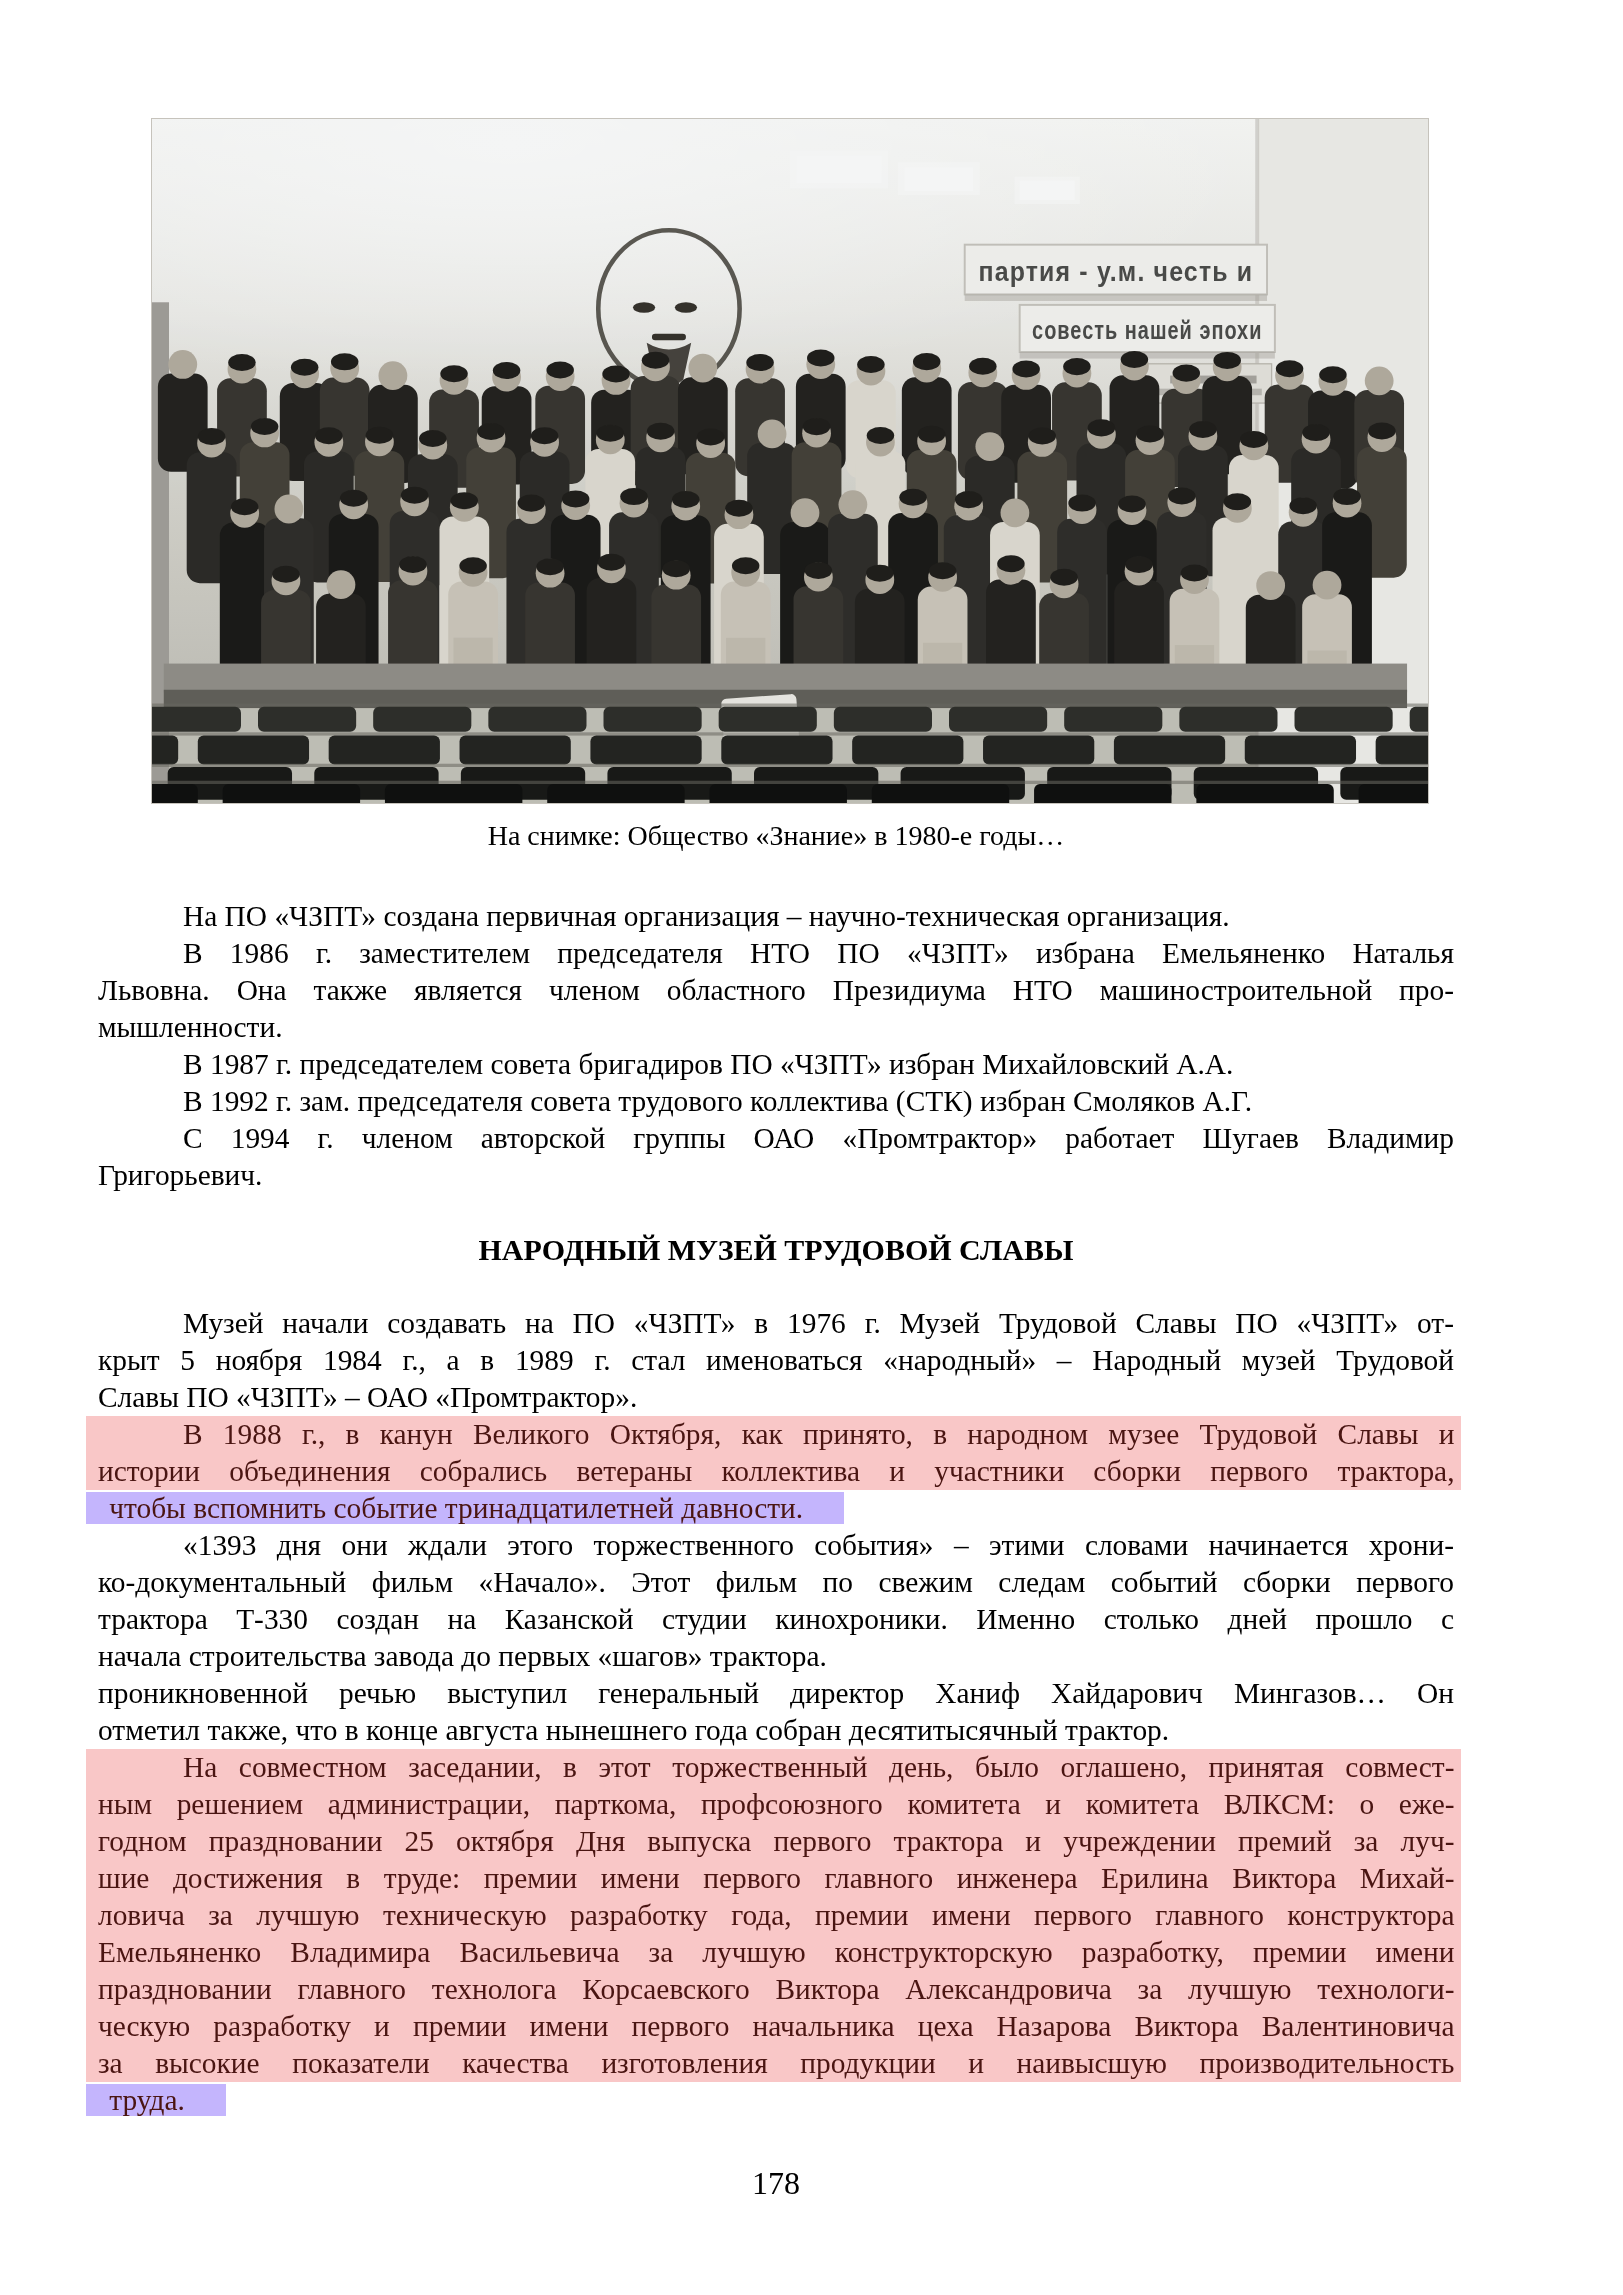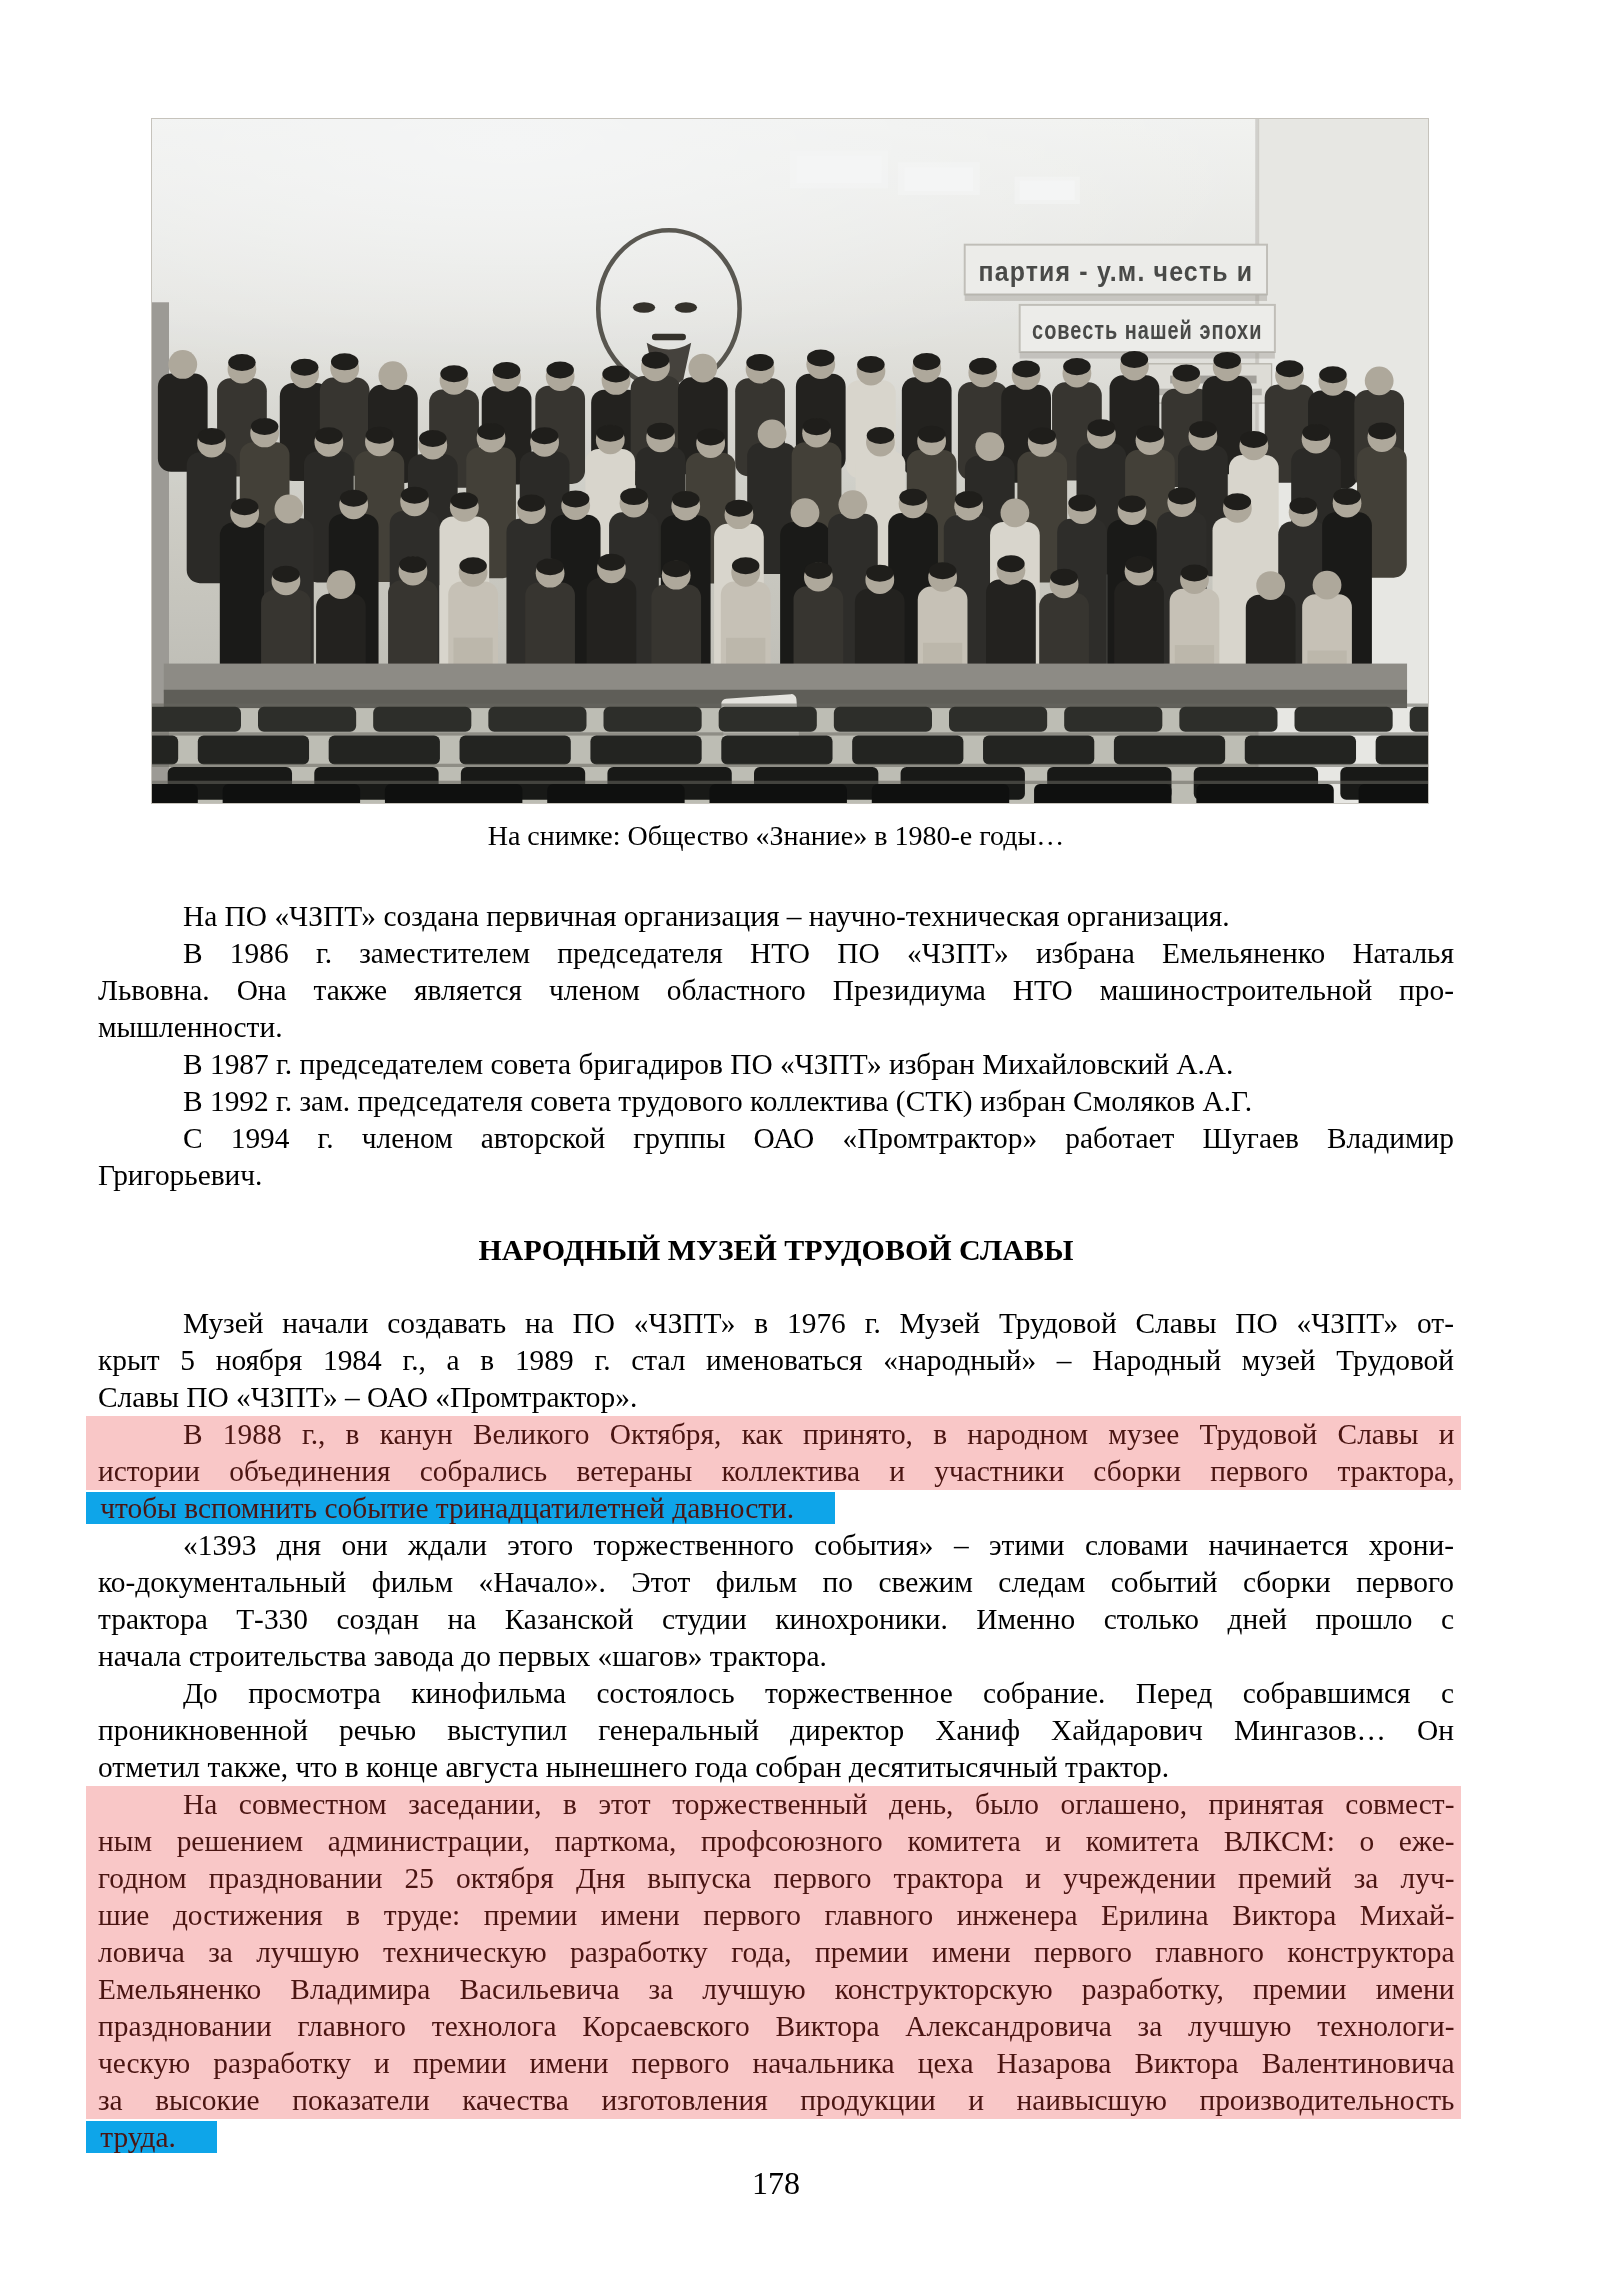--- a/index.html
+++ b/index.html
@@ -37,23 +37,23 @@
   }
   .ln.ind{text-indent:85px;}
   .ln.left{text-align:left;text-align-last:left;}
   .ln.hlf{
     background:#f9c7c7;color:#4a1512;
     margin-left:-11.8px;padding-left:11.8px;
     margin-right:-6.5px;padding-right:6px;
   }
   .ln.hlp{color:#4a1512;}
   .hl-span{
-    background:#0ea5e9;
+    background:#c4b5fd;
     margin-left:-11.8px;
-    padding:0 41px 0 14px;
+    padding:0 41px 0 23px;
     text-align:right;
   }
   .spacer{height:37px;}
   .heading{
     margin:0;height:37px;line-height:37px;
     font-size:30px;font-weight:bold;text-align:center;
   }
   
   .page-number{
     position:absolute;left:98px;top:2165px;width:1356px;
@@ -457,21 +457,20 @@
 
     <div class="ln ind hlf">В 1988 г., в канун Великого Октября, как принято, в народном музее Трудовой Славы и</div>
     <div class="ln hlf">истории объединения собрались ветераны коллектива и участники сборки первого трактора,</div>
     <div class="ln left hlp"><span class="hl-span">чтобы вспомнить событие тринадцатилетней давности.</span></div>
 
     <div class="ln ind">«1393 дня они ждали этого торжественного события» – этими словами начинается хрони-</div>
     <div class="ln">ко-документальный фильм «Начало». Этот фильм по свежим следам событий сборки первого</div>
     <div class="ln">трактора Т-330 создан на Казанской студии кинохроники. Именно столько дней прошло с</div>
     <div class="ln left">начала строительства завода до первых «шагов» трактора.</div>
 
-    <div class="ln ind">До просмотра кинофильма состоялось торжественное собрание. Перед собравшимся с</div>
     <div class="ln">проникновенной речью выступил генеральный директор Ханиф Хайдарович Мингазов… Он</div>
     <div class="ln left">отметил также, что в конце августа нынешнего года собран десятитысячный трактор.</div>
 
     <div class="ln ind hlf">На совместном заседании, в этот торжественный день, было оглашено, принятая совмест-</div>
     <div class="ln hlf">ным решением администрации, парткома, профсоюзного комитета и комитета ВЛКСМ: о еже-</div>
     <div class="ln hlf">годном праздновании 25 октября Дня выпуска первого трактора и учреждении премий за луч-</div>
     <div class="ln hlf">шие достижения в труде: премии имени первого главного инженера Ерилина Виктора Михай-</div>
     <div class="ln hlf">ловича за лучшую техническую разработку года, премии имени первого главного конструктора</div>
     <div class="ln hlf">Емельяненко Владимира Васильевича за лучшую конструкторскую разработку, премии имени</div>
     <div class="ln hlf">праздновании главного технолога Корсаевского Виктора Александровича за лучшую технологи-</div>

